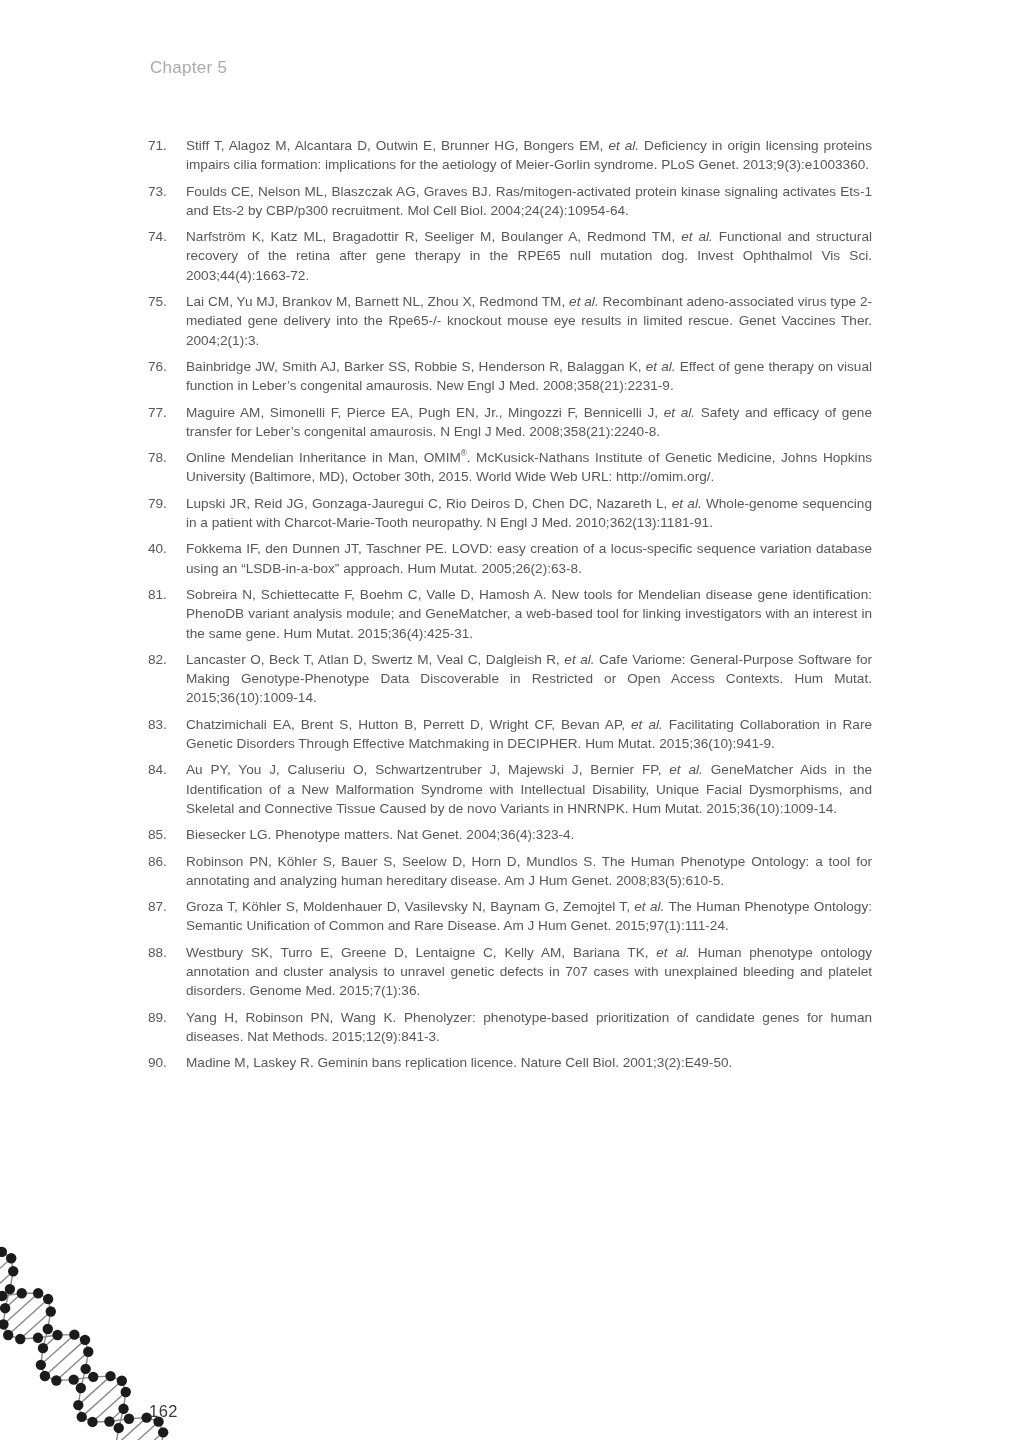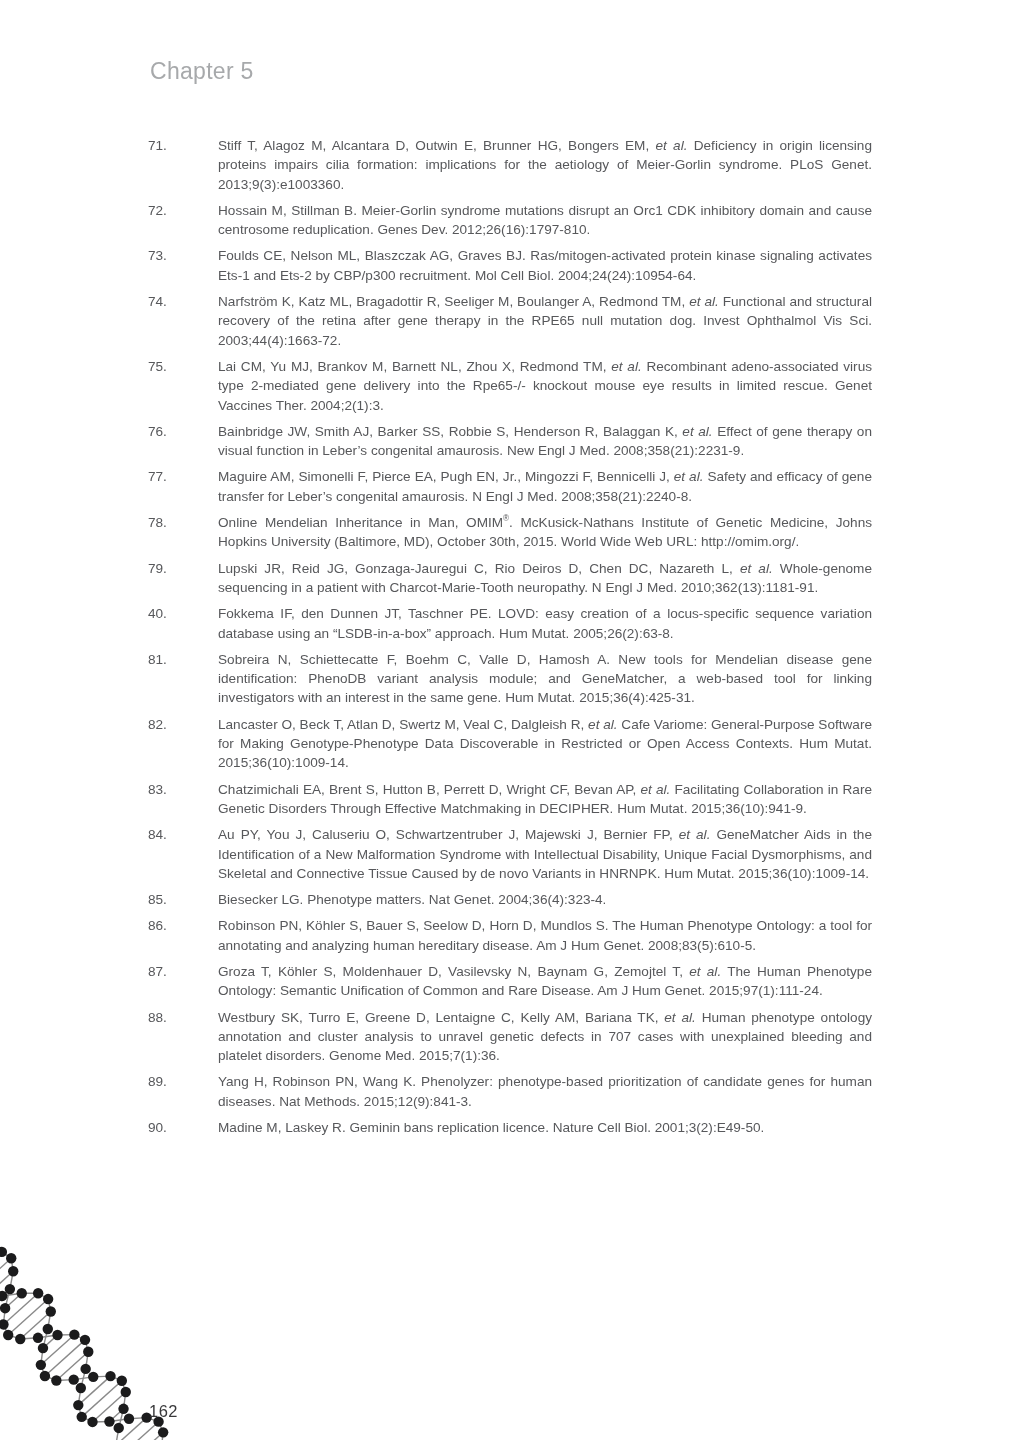--- a/index.html
+++ b/index.html
@@ -10,53 +10,49 @@
     --dna-line:#8a8a8a;
   }
   *{margin:0;padding:0;box-sizing:border-box;}
   html,body{background:#ffffff;}
   body{
     width:1019px;height:1440px;position:relative;overflow:hidden;
     font-family:"Liberation Sans","DejaVu Sans",sans-serif;
   }
   .chapter-header{
     position:absolute;left:150px;top:58px;
-    font-size:23px;color:var(--header-text);letter-spacing:.3px;
+    font-size:17px;color:var(--header-text);letter-spacing:.3px;
   }
   .refs{
     position:absolute;left:148px;top:136px;width:724px;
     color:var(--body-text);
   }
   .ref{
     display:flex;margin-bottom:7px;
-    font-size:13.6px;line-height:19.3px;gap:32px;
+    font-size:13.6px;line-height:19.3px;
   }
   .ref-num{flex:0 0 38px;}
   .ref-text{flex:1;text-align:justify;}
   .ref-text i{}
   .ref-text sup{font-size:60%;vertical-align:super;line-height:0;}
   .page-number{
     position:absolute;left:149px;top:1402px;
     font-size:16.5px;color:var(--page-number);letter-spacing:.5px;
   }
   .dna-svg{position:absolute;left:0;top:0;width:1019px;height:1440px;pointer-events:none;}
 </style>
 </head>
 <body>
 
 <div class="chapter-header">Chapter 5</div>
 
 <div class="refs" id="ref-list">
     <div class="ref">
       <div class="ref-num">71.</div>
       <div class="ref-text"><span>Stiff T, Alagoz M, Alcantara D, Outwin E, Brunner HG, Bongers EM, </span><i>et al.</i><span> Deficiency in origin licensing proteins impairs cilia formation: implications for the aetiology of Meier-Gorlin syndrome. PLoS Genet. 2013;9(3):e1003360.</span></div>
-    </div>
-    <div class="ref">
-      <div class="ref-num">72.</div>
-      <div class="ref-text"><span>Hossain M, Stillman B. Meier-Gorlin syndrome mutations disrupt an Orc1 CDK inhibitory domain and cause centrosome reduplication. Genes Dev. 2012;26(16):1797-810.</span></div>
     </div>
     <div class="ref">
       <div class="ref-num">73.</div>
       <div class="ref-text"><span>Foulds CE, Nelson ML, Blaszczak AG, Graves BJ. Ras/mitogen-activated protein kinase signaling activates Ets-1 and Ets-2 by CBP/p300 recruitment. Mol Cell Biol. 2004;24(24):10954-64.</span></div>
     </div>
     <div class="ref">
       <div class="ref-num">74.</div>
       <div class="ref-text"><span>Narfström K, Katz ML, Bragadottir R, Seeliger M, Boulanger A, Redmond TM, </span><i>et al.</i><span> Functional and structural recovery of the retina after gene therapy in the RPE65 null mutation dog. Invest Ophthalmol Vis Sci. 2003;44(4):1663-72.</span></div>
     </div>
     <div class="ref">

